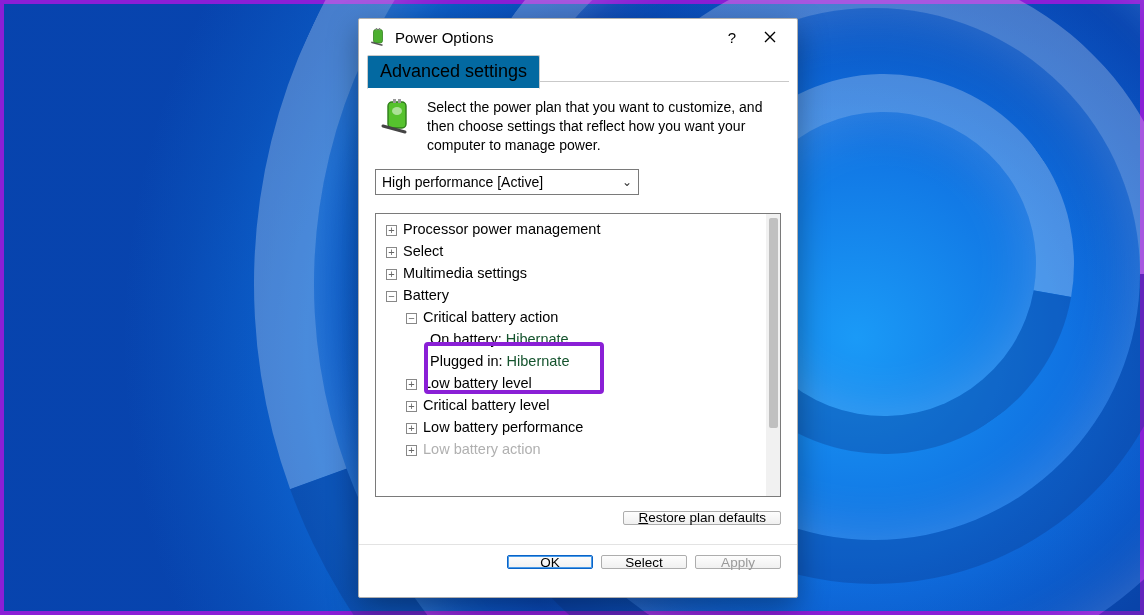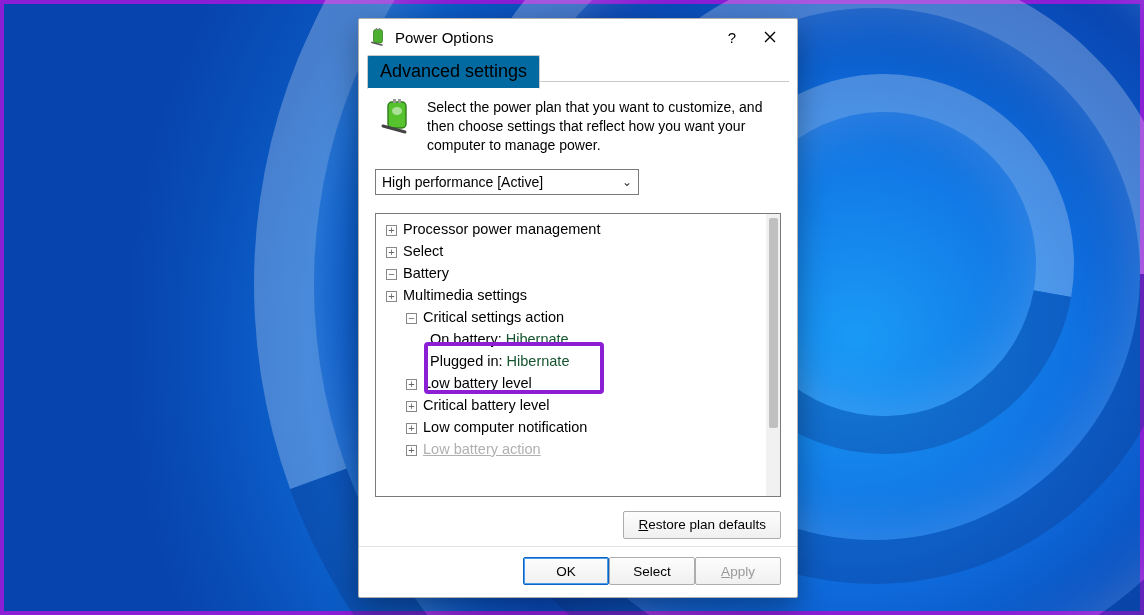--- a/index.html
+++ b/index.html
@@ -45,31 +45,31 @@
   .tree { position:absolute; inset:0; overflow:hidden; padding:4px 0 4px 6px; font-size:14.5px; line-height:22px; }
   .scrollbar { position:absolute; top:0; right:0; bottom:0; width:14px; background:#f1f1f1; }
   .sb-thumb { position:absolute; top:4px; right:2px; width:9px; height:210px; background:#c0c0c0; border-radius:2px; }
 
   .node { white-space:nowrap; }
   .lvl0 { padding-left: 4px; }
   .lvl1 { padding-left: 24px; }
   .lvl2 { padding-left: 48px; }
   .box { display:inline-flex; width:11px; height:11px; border:1px solid #888; color:#666; font-size:11px; line-height:9px; align-items:center; justify-content:center; margin-right:6px; vertical-align:0px; background:#fff; }
   .link { color:#14532d; }
-  .cut { color:#b0b0b0;text-decoration:underline; }
+  .cut { color:#b0b0b0; }
 
   .highlight {
     position:absolute; border:4px solid #8a1fd6; border-radius:4px; pointer-events:none;
   }
 
   .restore-row { display:flex; justify-content:flex-end; padding:14px 0 0; }
-  .btn { height:28px; padding:0 14px; border:1px solid #adadad; background:linear-gradient(#fdfdfd,#f0f0f0); font-size:13.5px; display:inline-flex; align-items:center; justify-content:center; border-radius:2px; }
+  .btn { height:14px; padding:0 14px; border:1px solid #adadad; background:linear-gradient(#fdfdfd,#f0f0f0); font-size:13.5px; display:inline-flex; align-items:center; justify-content:center; border-radius:2px; }
   .btn.primary { border-color:#0a63c7; box-shadow:0 0 0 1px #4a9be8 inset; }
   .btn.disabled { color:#9a9a9a; }
-  .footer { border-top:1px solid #e3e3e3; padding:10px 16px 12px; display:flex; justify-content:flex-end; }
+  .footer { border-top:1px solid #e3e3e3; padding:10px 16px 28px; display:flex; justify-content:flex-end; gap:8px; }
   .btn.fixed { width:86px; }
   .underline-letter { text-decoration: underline; }
 </style>
 </head>
 <body>
 
 <div class="desktop">
   <div class="swirl s1"></div>
     <div class="swirl s2"></div>
     <div class="swirl s3"></div>
@@ -111,28 +111,28 @@
 
       <div class="plan-select">
         <span>High performance [Active]</span>
         <span class="chev">⌄</span>
       </div>
 
       <div class="tree-wrap">
         <div class="tree">
           <div class="node lvl0"><span class="box">+</span><span>Processor power management</span></div>
           <div class="node lvl0"><span class="box">+</span><span>Select</span></div>
+          <div class="node lvl0"><span class="box">+</span><span>Multimedia settings</span></div>
           <div class="node lvl0"><span class="box">−</span><span>Battery</span></div>
-          <div class="node lvl0"><span class="box">+</span><span>Multimedia settings</span></div>
-          <div class="node lvl1"><span class="box">−</span><span>Critical settings action</span></div>
+          <div class="node lvl1"><span class="box">−</span><span>Critical battery action</span></div>
           <div class="node lvl2"><span>On battery:</span> <span class="link">Hibernate</span></div>
           <div class="node lvl2"><span>Plugged in:</span> <span class="link">Hibernate</span></div>
           <div class="node lvl1"><span class="box">+</span><span>Low battery level</span></div>
           <div class="node lvl1"><span class="box">+</span><span>Critical battery level</span></div>
-          <div class="node lvl1"><span class="box">+</span><span>Low computer notification</span></div>
+          <div class="node lvl1"><span class="box">+</span><span>Low battery performance</span></div>
           <div class="node lvl1 cut"><span class="box">+</span><span>Low battery action</span></div>
         </div>
         <div class="scrollbar">
             <div class="sb-thumb"></div>
           </div>
         <div class="highlight" style="left:48px; top:128px; width:180px; height:52px;"></div>
       </div>
 
       <div class="restore-row">
         <div class="btn">

